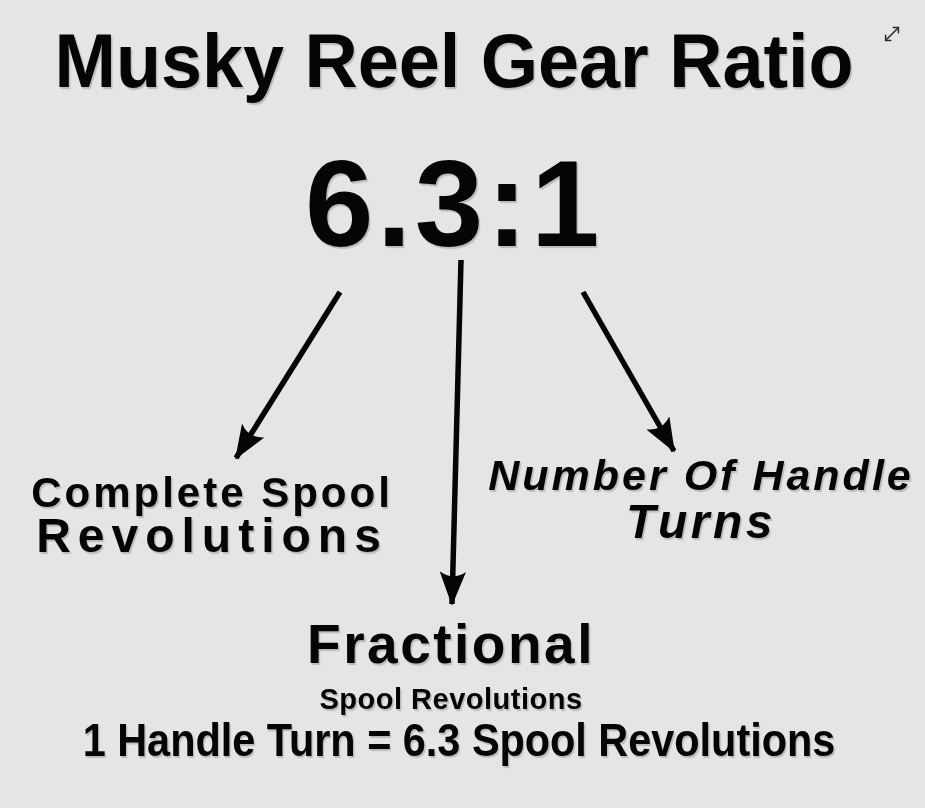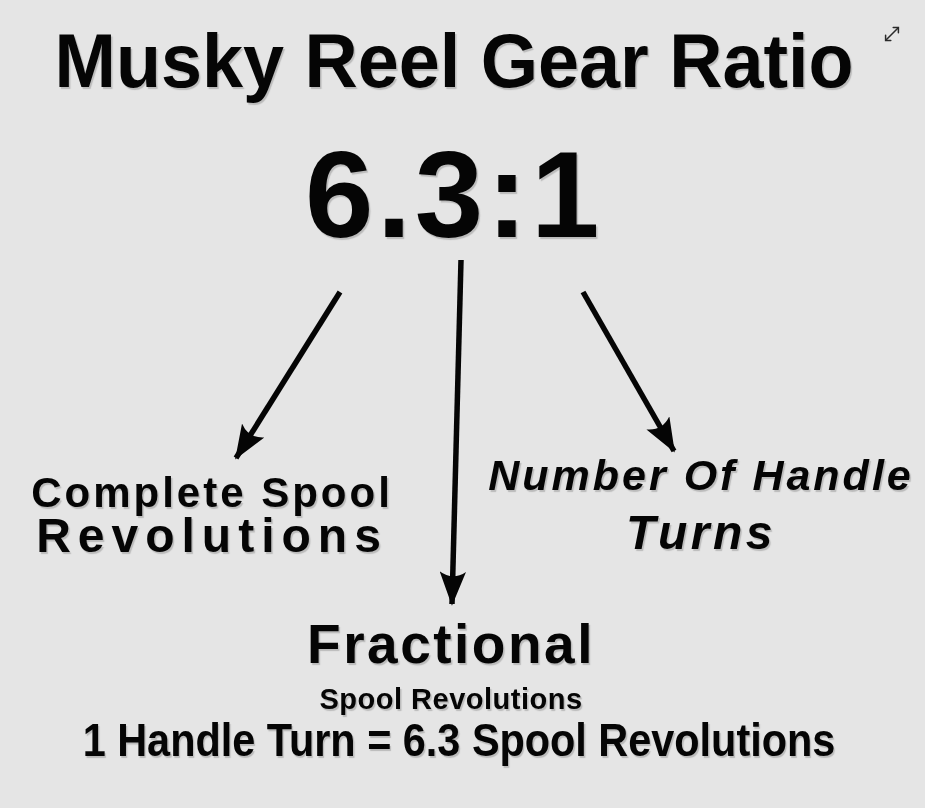--- a/index.html
+++ b/index.html
@@ -26,34 +26,34 @@
     text-shadow: 1.5px 1.5px 1px rgba(110,110,110,0.35);
   }
   #title {
     left: 0; top: 23px; width: 908px;
     font-size: 76px;
     transform: scaleX(0.97);
     transform-origin: 50% 50%;
     letter-spacing: 0px;
   }
   #ratio {
-    left: 0; top: 133px; width: 908px;
+    left: 0; top: 142px; width: 908px;
     font-size: 123px;
     letter-spacing: 3.5px;
   }
   #label-left {
     left: 0; top: 472px; width: 392px; padding-left: 16px;
   }
   #label-left .l1 { font-size: 42px; letter-spacing: 3px; }
   #label-left .l2 { font-size: 48px; letter-spacing: 7px; margin-top: -2px; }
   #label-right {
     left: 486px; top: 454px; width: 430px; font-style: italic;
   }
   #label-right .l1 { font-size: 43px; letter-spacing: 3px; }
-  #label-right .l2 { font-size: 48px; letter-spacing: 3.5px; margin-top: 12px; }
+  #label-right .l2 { font-size: 48px; letter-spacing: 3.5px; margin-top: 1px; }
   #label-middle {
     left: 271px; top: 617px; width: 360px;
   }
   #label-middle .l1 { font-size: 55px; letter-spacing: 2.5px; }
   #label-middle .l2 { font-size: 29px; letter-spacing: 0.5px; margin-top: 13px; }
   #footnote {
     left: 0; top: 717px; width: 918px;
     font-size: 46px;
     transform: scaleX(0.9);
     transform-origin: 50% 50%;

